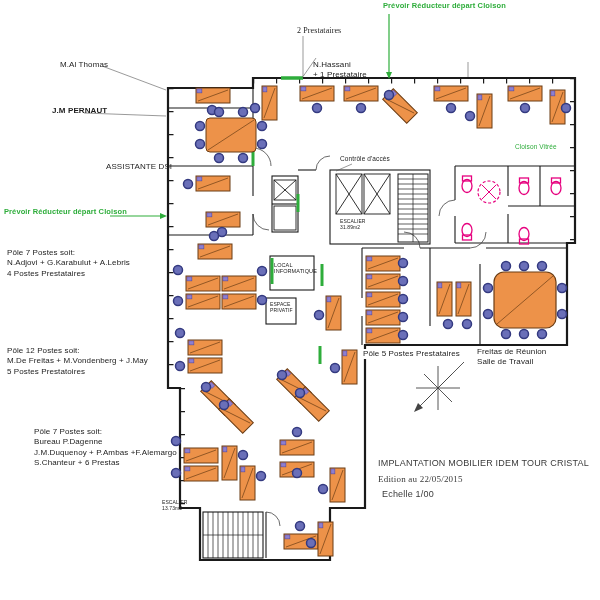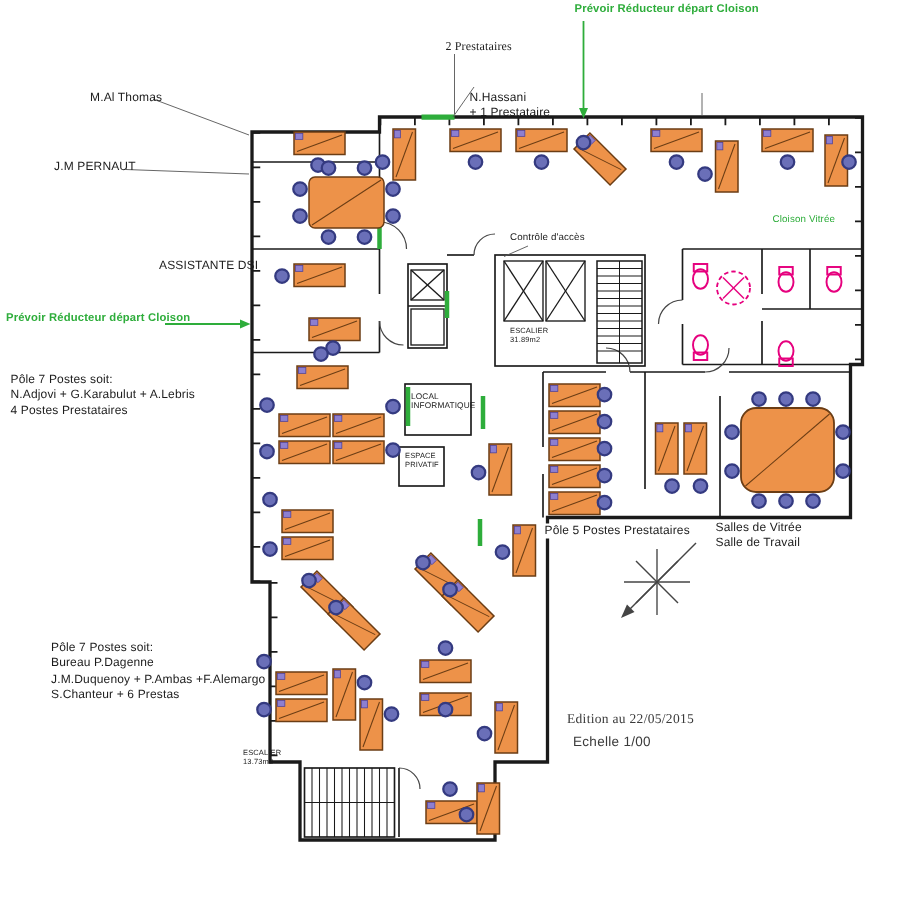--- a/index.html
+++ b/index.html
@@ -286,40 +286,44 @@
     <line x1="464" y1="362" x2="416" y2="410"></line>
     <polygon points="414,412 423,408 418,403" stroke="none"></polygon>
   </g>
 </svg>
 
 <div class="lbl green" style="left:383px; top:1px; font-size:7.5px;">Prévoir Réducteur départ Cloison</div>
 <div class="lbl" style="left:297px; top:26px;font-family:Liberation Serif, serif;">2 Prestataires</div>
 <div class="lbl" style="left:313px; top:42px;margin-top:18px;">N.Hassani
 + 1 Prestataire</div>
 <div class="lbl" style="left:60px; top:60px;">M.Al Thomas</div>
-<div class="lbl" style="left:36px; top:106px;">J.M PERNAUT</div>
-<div class="lbl" style="left:106px; top:172px;">ASSISTANTE DSI</div>
+<div class="lbl" style="left:52px; top:106px;font-weight:bold;">J.M PERNAUT</div>
+<div class="lbl" style="left:106px; top:162px;">ASSISTANTE DSI</div>
 <div class="lbl green" style="left:4px; top:207px; font-size:7.5px;">Prévoir Réducteur départ Cloison</div>
 <div class="lbl" style="left:7px; top:248px;">Pôle 7 Postes soit:
 N.Adjovi + G.Karabulut + A.Lebris
 4 Postes Prestataires</div>
+<div class="lbl" style="left:7px; top:346px;">Pôle 12 Postes soit:
+M.De Freitas + M.Vondenberg + J.May
+5 Postes Prestatoires</div>
 <div class="lbl" style="left:34px; top:427px;">Pôle 7 Postes soit:
 Bureau P.Dagenne
 J.M.Duquenoy + P.Ambas +F.Alemargo
 S.Chanteur + 6 Prestas</div>
 <div class="lbl boxed" style="left:350px; top:349px;">Pôle 5 Postes Prestataires</div>
-<div class="lbl" style="left:477px; top:347px;">Salles de Vitrée
+<div class="lbl" style="left:477px; top:347px;">Freitas de Réunion
 Salle de Travail</div>
 <div class="lbl tiny green" style="left:515px; top:143px; font-weight:normal;">Cloison Vitrée</div>
 <div class="lbl tiny" style="left:340px; top:155px;">Contrôle d'accès</div>
 <div class="lbl micro" style="left:274px; top:262px; font-size:5.5px;">LOCAL
 INFORMATIQUE</div>
 <div class="lbl micro" style="left:270px; top:302px;">ESPACE
 PRIVATIF</div>
 <div class="lbl micro" style="left:340px; top:219px;">ESCALIER
 31.89m2</div>
 <div class="lbl micro" style="left:162px; top:500px;">ESCALIER
 13.73m2</div>
 
+<div class="tb-line" style="left:378px; top:458px;">IMPLANTATION MOBILIER IDEM TOUR CRISTAL</div>
 <div class="tb-line" style="left:378px; top:474px;font-family:Liberation Serif, serif;">Edition au 22/05/2015</div>
 <div class="tb-line" style="left:382px; top:489px;">Echelle 1/00</div>
 
 </div>
 
 </body></html>

